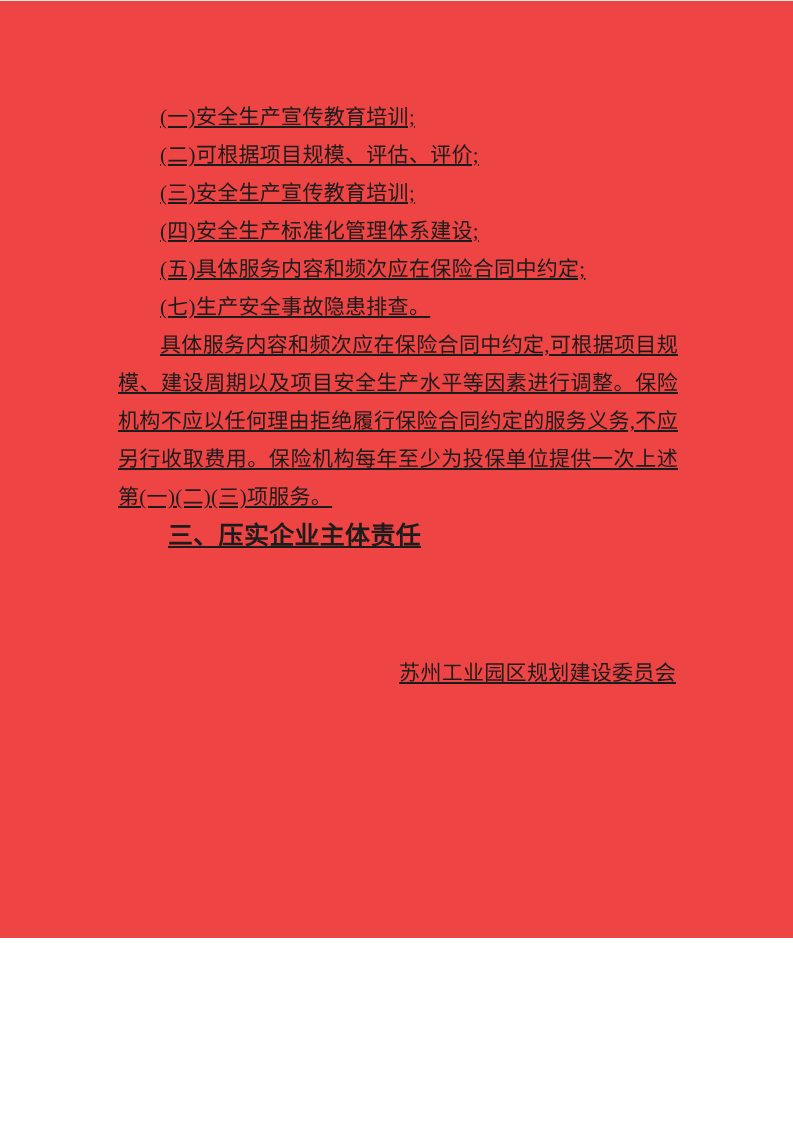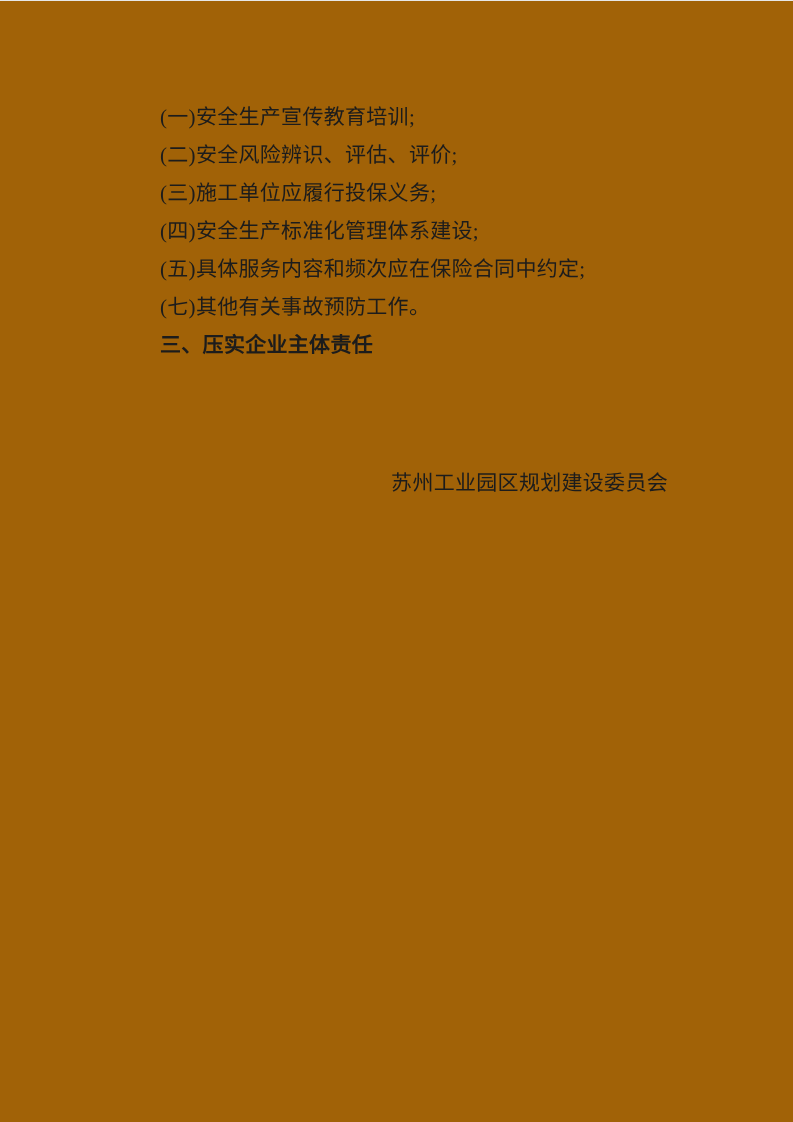--- a/index.html
+++ b/index.html
@@ -3,28 +3,29 @@
 <meta charset="utf-8">
 <style>
   html, body {
     margin: 0;
     padding: 0;
     background: #ffffff;
   }
   .page {
     position: relative;
     width: 793px;
-    height: 1122px;
-    background: #a16207;
+    height: 938px;
+    background: #ef4444;
     color: #1c1c1c;
     font-family: "Liberation Serif", serif;
     font-size: 21px;
     line-height: 38px;
     box-sizing: border-box;
     overflow: hidden;
+    text-decoration: underline;
   }
   .page-top-edge {
     position: absolute;
     top: 0;
     left: 0;
     width: 100%;
     height: 0;
     border-top: 1px solid #e7e7e7;
   }
   .content {
@@ -37,54 +38,55 @@
     text-indent: 2em;
     text-align: justify;
     text-align-last: left;
     letter-spacing: 0.3px;
   }
   .doc-heading {
     margin: 0;
     text-indent: 2em;
     font-family: "Liberation Sans", sans-serif;
     font-weight: bold;
-    font-size: 21px;
+    font-size: 25px;
     line-height: 38px;
     letter-spacing: 0.3px;
   }
   .signature-block {
     margin-top: 100px;
     margin-left: auto;
-    margin-right: 10px;
+    margin-right: 2px;
     width: fit-content;
     text-align: center;
   }
   .signature-org,
   .signature-date {
     margin: 0;
     line-height: 39px;
     letter-spacing: 0.3px;
     white-space: nowrap;
   }
 </style>
 </head>
 <body>
 
 <div class="page">
   <div class="page-top-edge"></div>
 
   <div class="content">
 
     <p class="doc-line">(一)安全生产宣传教育培训;</p>
-    <p class="doc-line">(二)安全风险辨识、评估、评价;</p>
-    <p class="doc-line">(三)施工单位应履行投保义务;</p>
+    <p class="doc-line">(二)可根据项目规模、评估、评价;</p>
+    <p class="doc-line">(三)安全生产宣传教育培训;</p>
     <p class="doc-line">(四)安全生产标准化管理体系建设;</p>
     <p class="doc-line">(五)具体服务内容和频次应在保险合同中约定;</p>
-    <p class="doc-line">(七)其他有关事故预防工作。</p>
+    <p class="doc-line">(七)生产安全事故隐患排查。</p>
 
+    <p class="doc-para">具体服务内容和频次应在保险合同中约定,可根据项目规模、建设周期以及项目安全生产水平等因素进行调整。保险机构不应以任何理由拒绝履行保险合同约定的服务义务,不应另行收取费用。保险机构每年至少为投保单位提供一次上述第(一)(二)(三)项服务。</p>
 
     <p class="doc-heading">三、压实企业主体责任</p>
 
 
     <div class="signature-block">
       <p class="signature-org">苏州工业园区规划建设委员会</p>
     </div>
 
   </div>
 </div>

